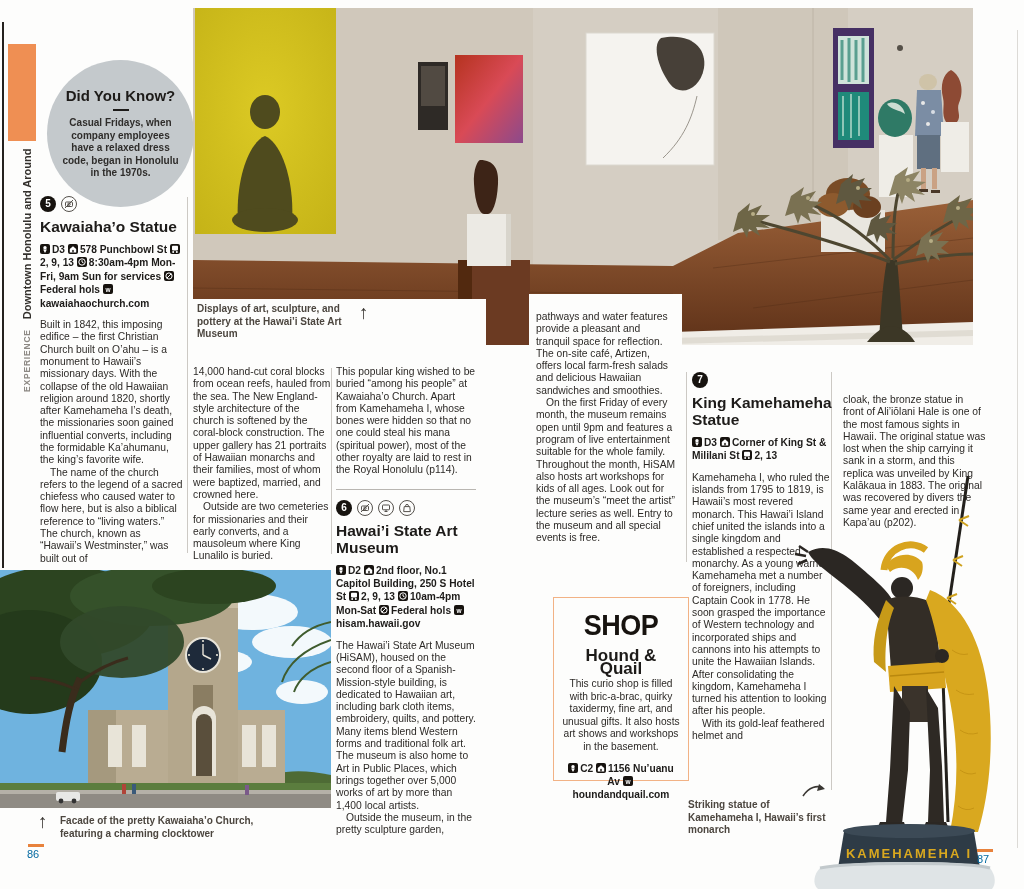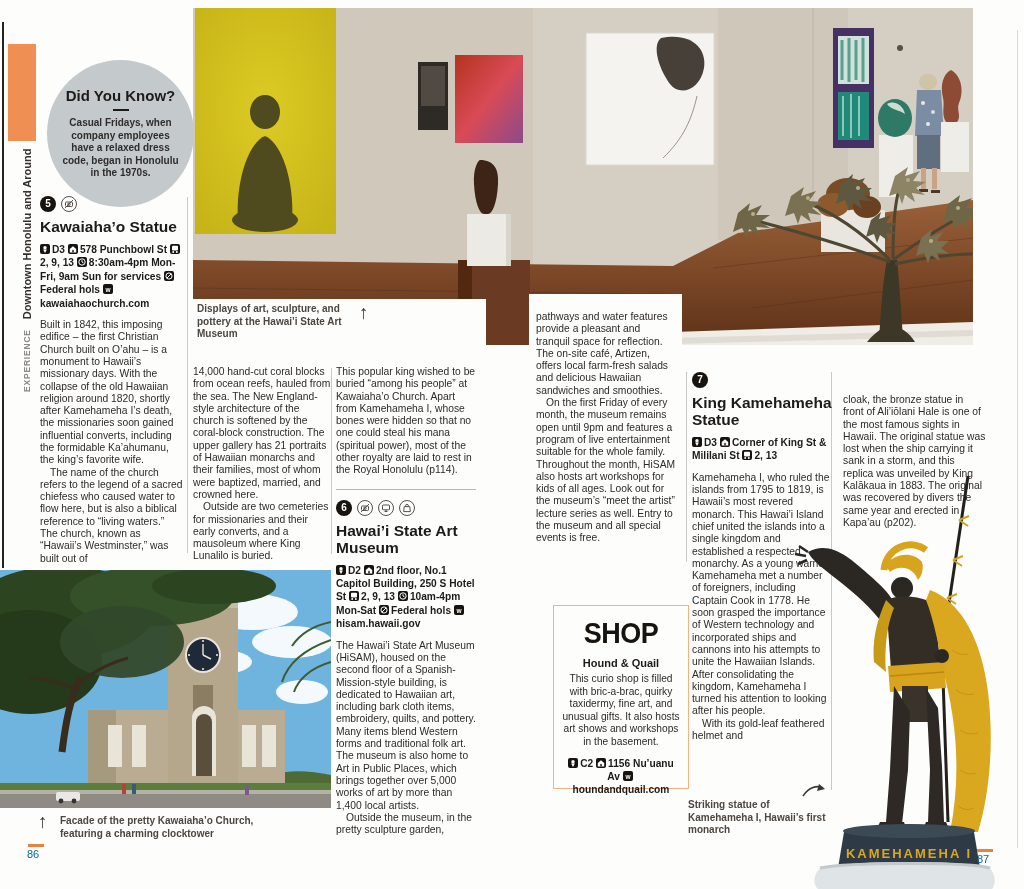--- a/index.html
+++ b/index.html
@@ -35,23 +35,23 @@
   .circ{width:16px;height:16px;border-radius:50%;border:1px solid #55514c;box-sizing:border-box;
         display:flex;align-items:center;justify-content:center;}
   .hr{height:1px;background:#b9b6b1;}
   .vr{width:1px;background:#ccc9c4;}
   
   .cap{font-size:10px;line-height:12.6px;font-weight:600;color:#4c463f;}
   .capR{text-align:left;}
   .arrow{font-size:19px;font-weight:400;color:#3a3733;line-height:19px;}
   
   .shop{left:553px;top:597px;width:136px;height:184px;border:1px solid #f2b285;box-sizing:border-box;
-        text-align:center;padding:10px 8px 0;margin-top:8px;}
+        text-align:center;padding:10px 8px 0;}
   .shopH{font-size:27px;font-weight:bold;letter-spacing:-.5px;color:#17130f;transform:scaleY(1.08);margin:2px 0 8px;}
-  .shopN{font-size:11px;font-weight:bold;color:#1d1b19;line-height:13px;max-width:78px;margin:0 auto 3px;}
+  .shopN{font-size:17px;font-weight:bold;color:#1d1b19;line-height:13px;max-width:78px;margin:0 auto 3px;}
   .shopB{font-size:10.2px;line-height:12.6px;color:#2d2a27;margin:0 0 8px;}
   .shop .info{text-align:center;}
   
   .photo{overflow:hidden;}
   .white{background:#fdfdfc;}
   .pn{font-size:11px;font-weight:normal;color:#0369a1;}
   .pnRule{width:16px;height:3px;background:#e8823c;}
   svg{display:block;}
 </style>
 </head>

